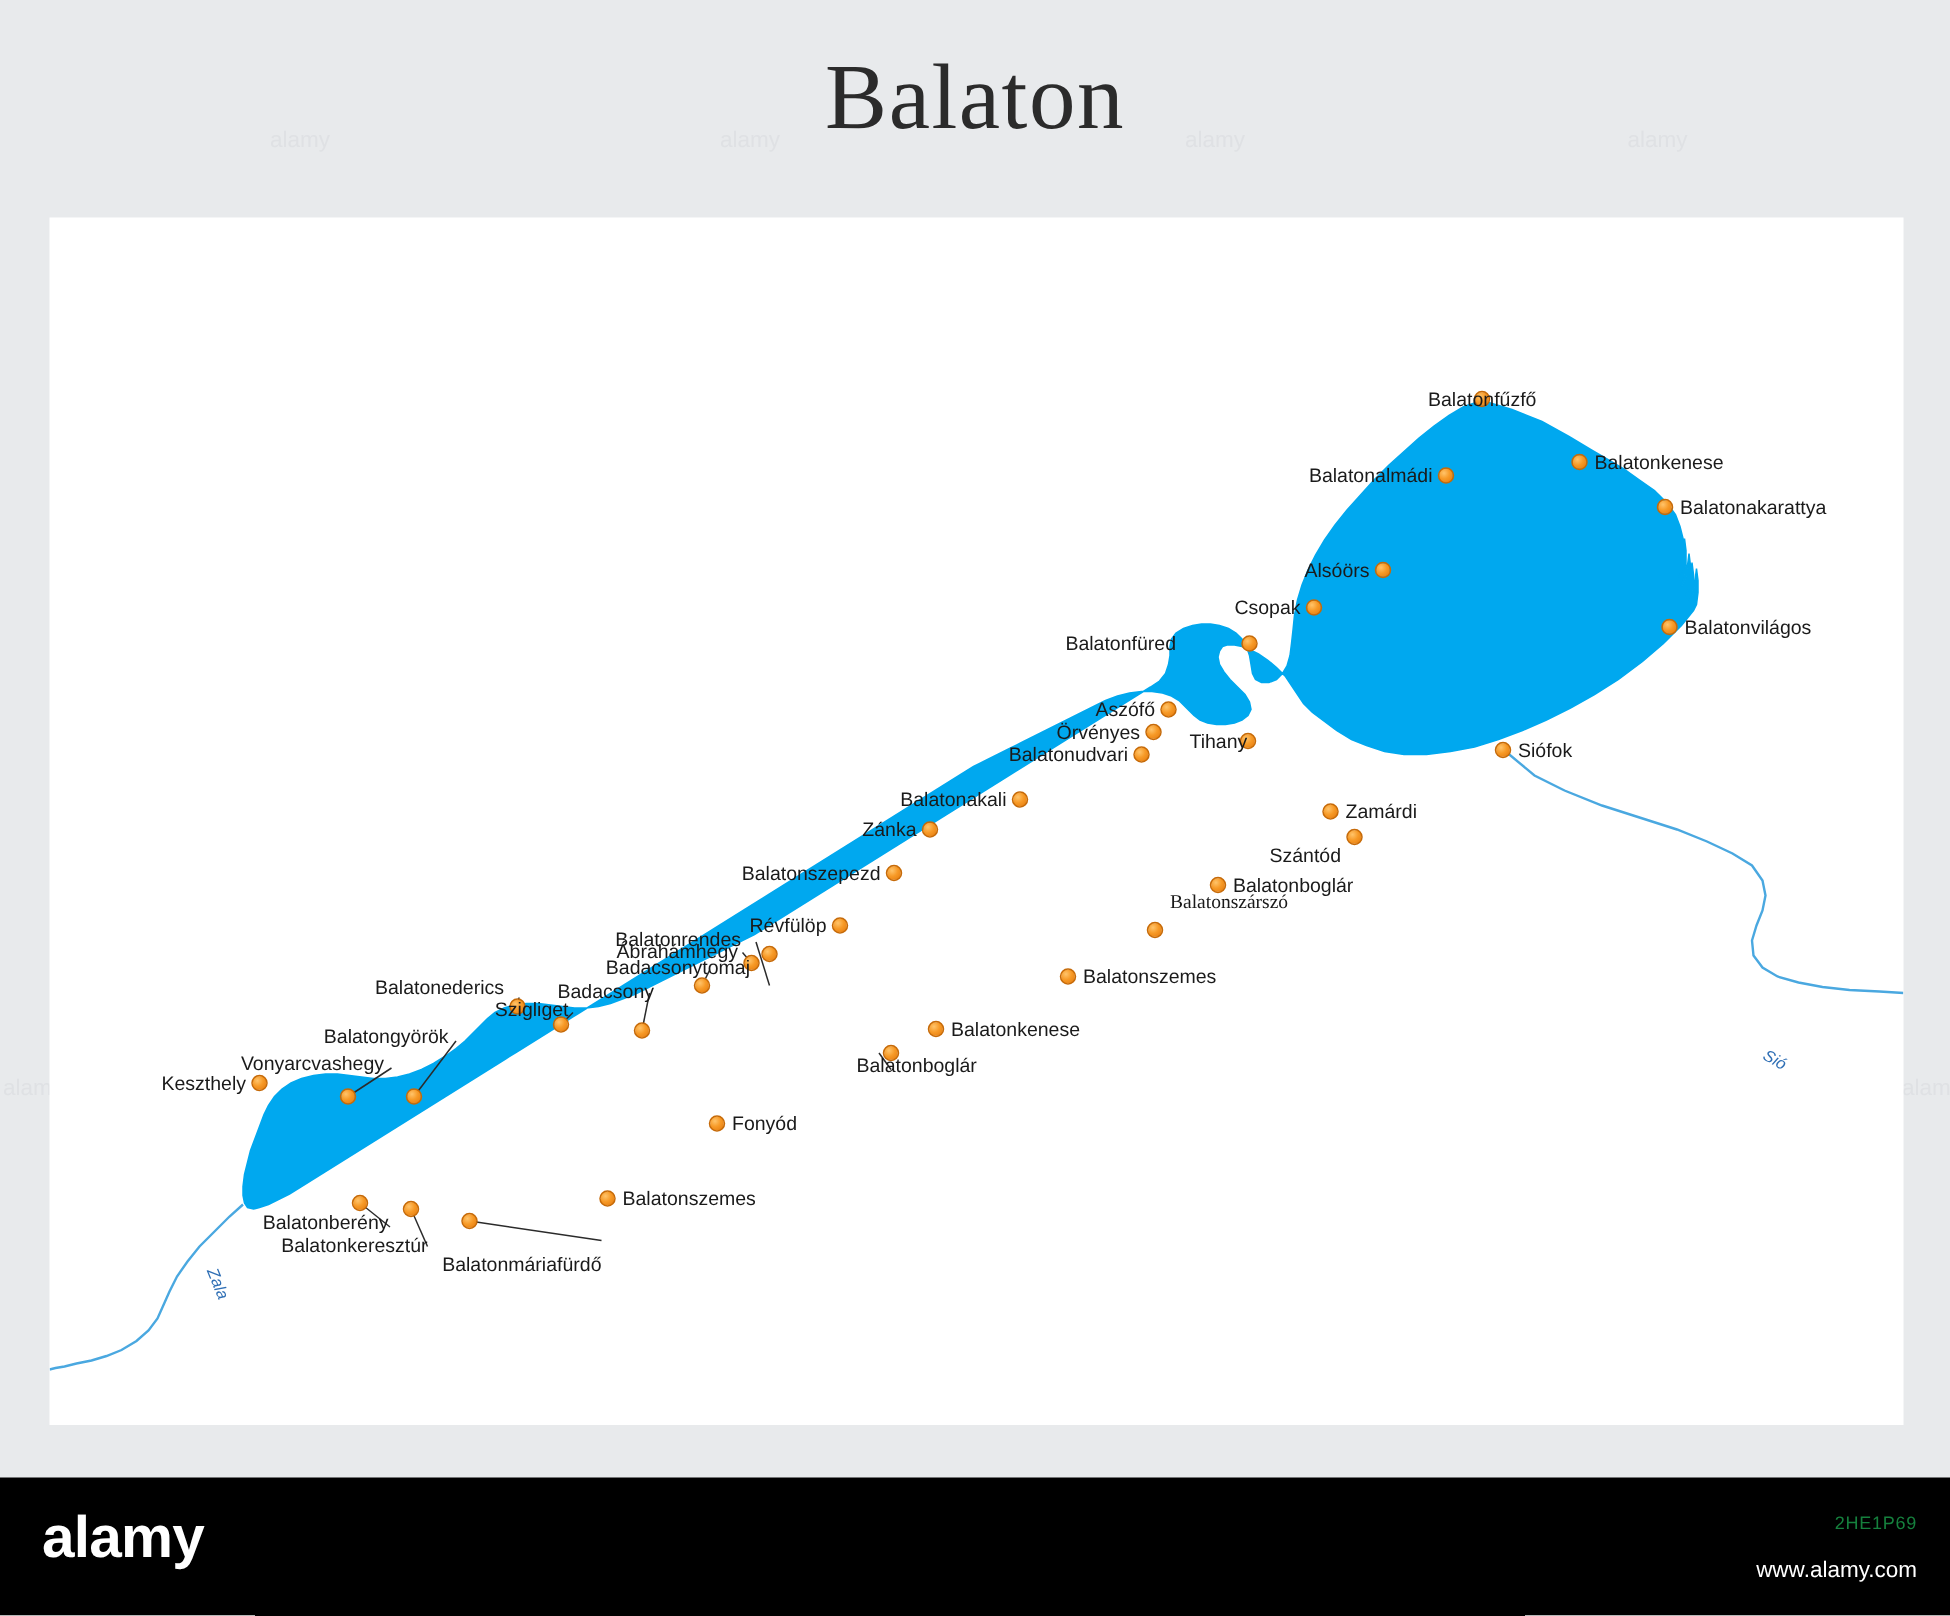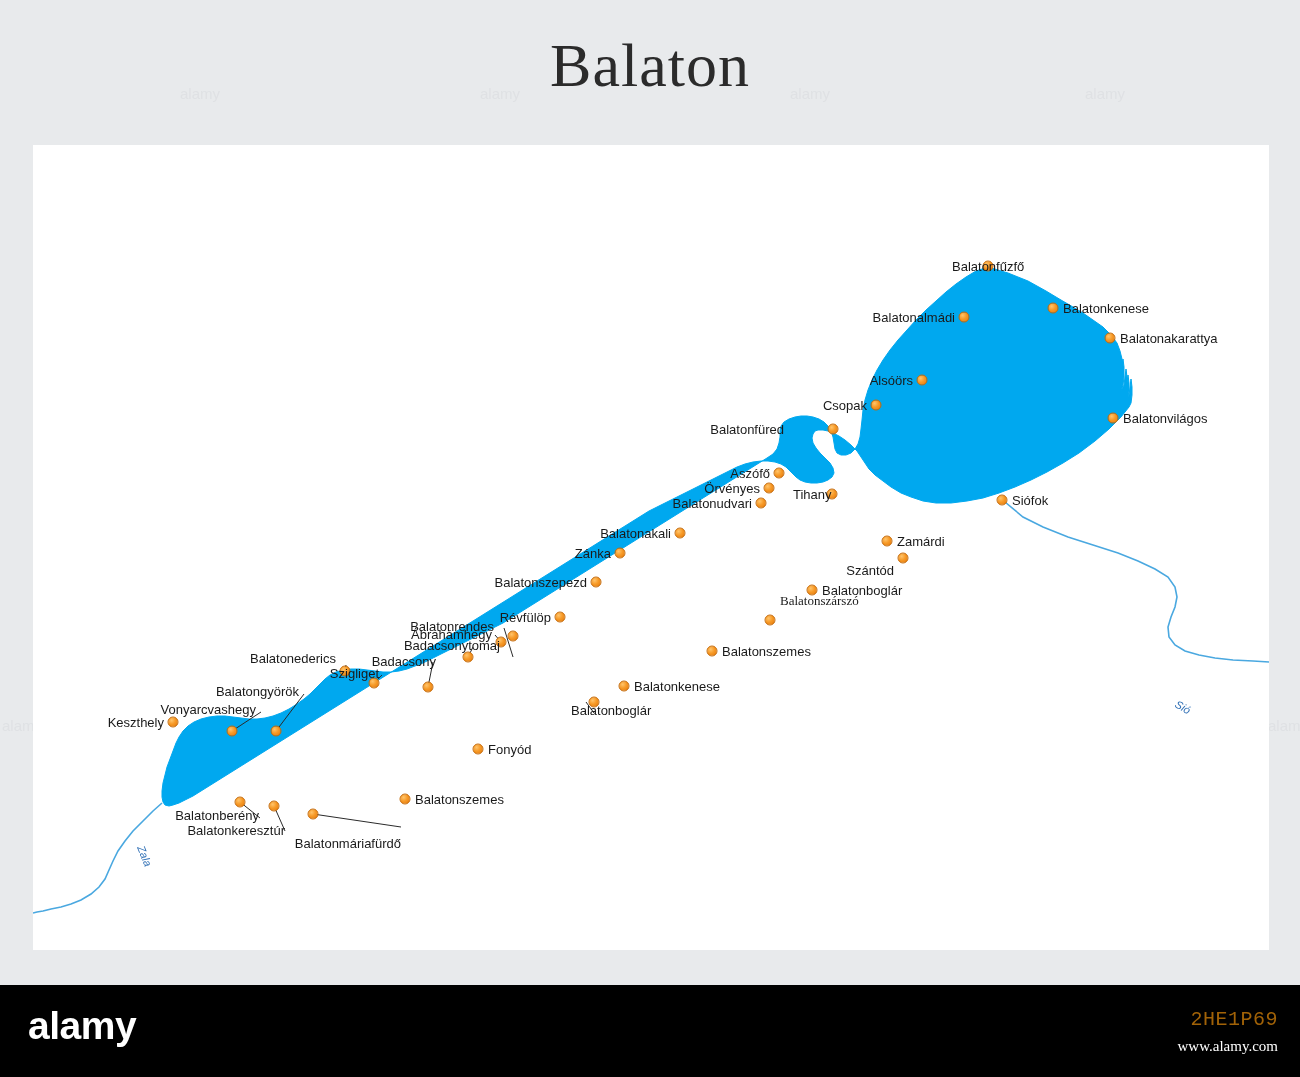--- a/index.html
+++ b/index.html
@@ -102,31 +102,31 @@
     font-family: "Liberation Sans", sans-serif;
     font-size: 39px;
     font-weight: bold;
     color: #ffffff;
     letter-spacing: -0.5px;
   }
   .alamy-url {
     position: absolute;
     right: 22px;
     top: 1038px;
-    font-family: Liberation Serif, serif;
+    font-family: Liberation Sans, sans-serif;
     font-size: 15px;
     color: #ffffff;
   }
   .alamy-id {
     position: absolute;
     right: 22px;
     top: 1008px;
-    font-family: Liberation Mono, monospace;
-    font-size: 20px;
-    color: #a16207;
+    font-family: Liberation Sans, sans-serif;
+    font-size: 12px;
+    color: #15803d;
     letter-spacing: 0.5px;
   }
 </style>
 </head>
 <body>
 
 <div id="page">
 
   <div>
     <div class="wm" style="left:180px;top:85px;">alamy</div>

